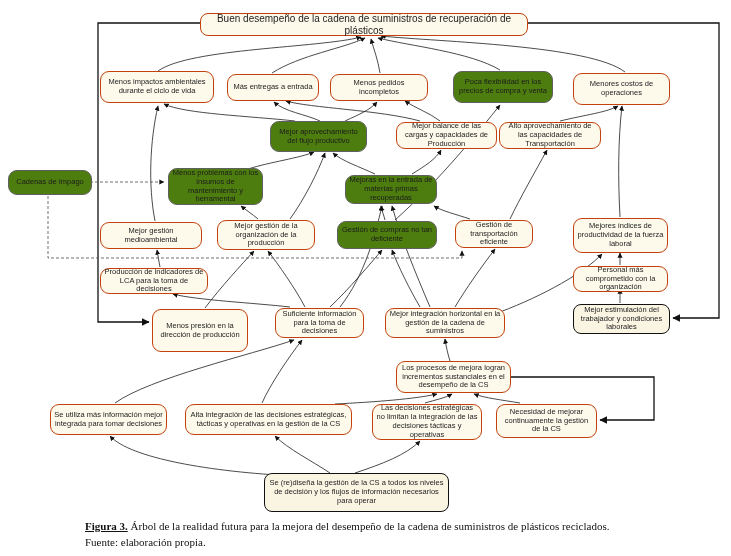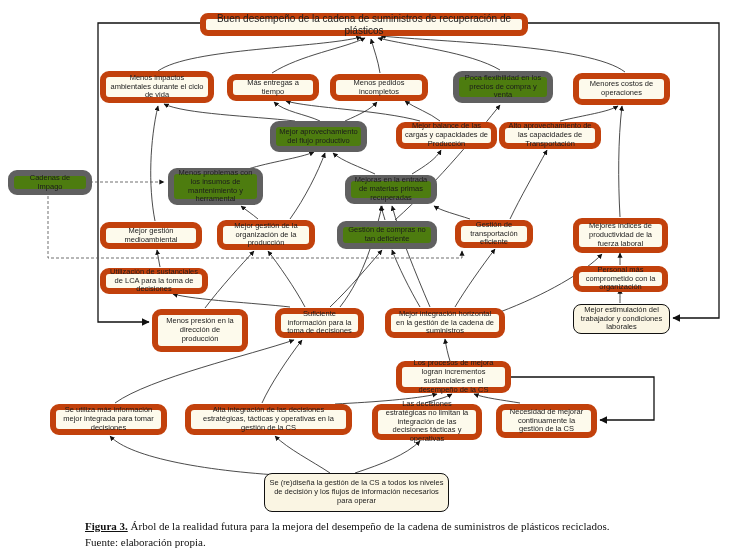--- a/index.html
+++ b/index.html
@@ -1,20 +1,20 @@
 <!DOCTYPE html>
 <html><head>
 <meta charset="utf-8">
 <style>
   html,body{margin:0;padding:0;background:#ffffff;}
   #stage{position:relative;width:731px;height:556px;background:#fff;overflow:hidden;
          font-family:"Liberation Sans",sans-serif;}
   #wires{position:absolute;left:0;top:0;z-index:0;}
   .node{position:absolute;z-index:1;box-sizing:border-box;
-        background:#fdfaec;border:6px solid #c2410c;border-radius:9px;
+        background:#fdfaec;border:1px solid #c2410c;border-radius:9px;
         display:flex;align-items:center;justify-content:center;text-align:center;
         padding:1px 3px;color:#1c1c1c;font-size:7.5px;line-height:1.18;
         font-family:"Liberation Sans",sans-serif;}
   .node.gray{background:#4d7c0f;border-color:#606060;}
   .node.inject{border-radius:8px;border:1.4px solid #111;background:#faf5e3;}
   .node.goal{font-size:10px;border-radius:8px;}
   .caption{position:absolute;left:85px;top:519px;width:600px;z-index:1;
            font-family:"Liberation Serif",serif;font-size:11px;line-height:1.45;color:#111;}
   .cap-label{font-weight:bold;text-decoration:underline;}
 </style>
@@ -88,40 +88,40 @@
     </g>
     <g fill="none" stroke="#555" stroke-width="0.85" stroke-dasharray="3,2" marker-end="url(#arr)">
       <path d="M90,182 L164,182"></path>
       <path d="M48,196 L48,258 L462,258 L462,251"></path>
     </g>
   </svg>
 
   <div class="node goal" style="left:200px;top:13px;width:328px;height:23px">Buen desempeño de la cadena de suministros de recuperación de plásticos</div>
 
   <div class="node" style="left:100px;top:71px;width:114px;height:32px">Menos impactos ambientales durante el ciclo de vida</div>
-  <div class="node" style="left:227px;top:74px;width:92px;height:27px">Más entregas a tiempo</div>
+  <div class="node" style="left:227px;top:74px;width:92px;height:27px">Más entregas a entrada</div>
   <div class="node" style="left:330px;top:74px;width:98px;height:27px">Menos pedidos incompletos</div>
   <div class="node gray" style="left:453px;top:71px;width:100px;height:32px">Poca flexibilidad en los precios de compra y venta</div>
   <div class="node" style="left:573px;top:73px;width:97px;height:32px">Menores costos de operaciones</div>
 
   <div class="node gray" style="left:270px;top:121px;width:97px;height:31px">Mejor aprovechamiento del flujo productivo</div>
   <div class="node" style="left:396px;top:122px;width:101px;height:27px">Mejor balance de las cargas y capacidades de Producción</div>
   <div class="node" style="left:499px;top:122px;width:102px;height:27px">Alto aprovechamiento de las capacidades de Transportación</div>
 
   <div class="node gray" style="left:8px;top:170px;width:84px;height:25px">Cadenas de Impago</div>
   <div class="node gray" style="left:168px;top:168px;width:95px;height:37px">Menos problemas con los insumos de mantenimiento y herramental</div>
   <div class="node gray" style="left:345px;top:175px;width:92px;height:29px">Mejoras en la entrada de materias primas recuperadas</div>
 
   <div class="node" style="left:100px;top:222px;width:102px;height:27px">Mejor gestión medioambiental</div>
   <div class="node" style="left:217px;top:220px;width:98px;height:30px">Mejor gestión de la organización de la producción</div>
   <div class="node gray" style="left:337px;top:221px;width:100px;height:28px">Gestión de compras no tan deficiente</div>
   <div class="node" style="left:455px;top:220px;width:78px;height:28px">Gestión de transportación eficiente</div>
   <div class="node" style="left:573px;top:218px;width:95px;height:35px">Mejores índices de productividad de la fuerza laboral</div>
 
-  <div class="node" style="left:100px;top:268px;width:108px;height:26px">Utilización de sustanciales de LCA para la toma de decisiones</div>
+  <div class="node" style="left:100px;top:268px;width:108px;height:26px">Producción de indicadores de LCA para la toma de decisiones</div>
   <div class="node" style="left:573px;top:266px;width:95px;height:26px">Personal más comprometido con la organización</div>
 
   <div class="node" style="left:152px;top:309px;width:96px;height:43px">Menos presión en la dirección de producción</div>
   <div class="node" style="left:275px;top:308px;width:89px;height:30px">Suficiente información para la toma de decisiones</div>
   <div class="node" style="left:385px;top:308px;width:120px;height:30px">Mejor integración horizontal en la gestión de la cadena de suministros</div>
   <div class="node inject" style="left:573px;top:304px;width:97px;height:30px">Mejor estimulación del trabajador y condiciones laborales</div>
 
   <div class="node" style="left:396px;top:361px;width:115px;height:32px">Los procesos de mejora  logran incrementos sustanciales en el desempeño de la CS</div>
 
   <div class="node" style="left:50px;top:404px;width:117px;height:31px">Se utiliza más información mejor integrada para tomar decisiones</div>

